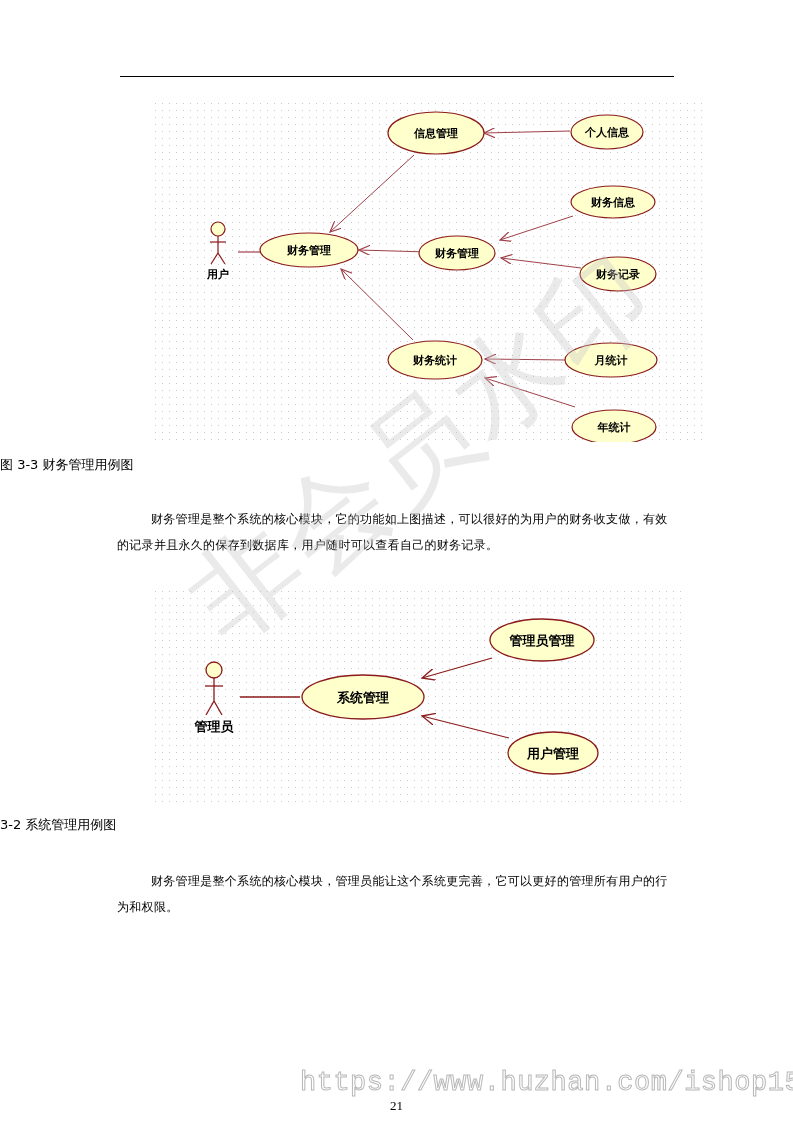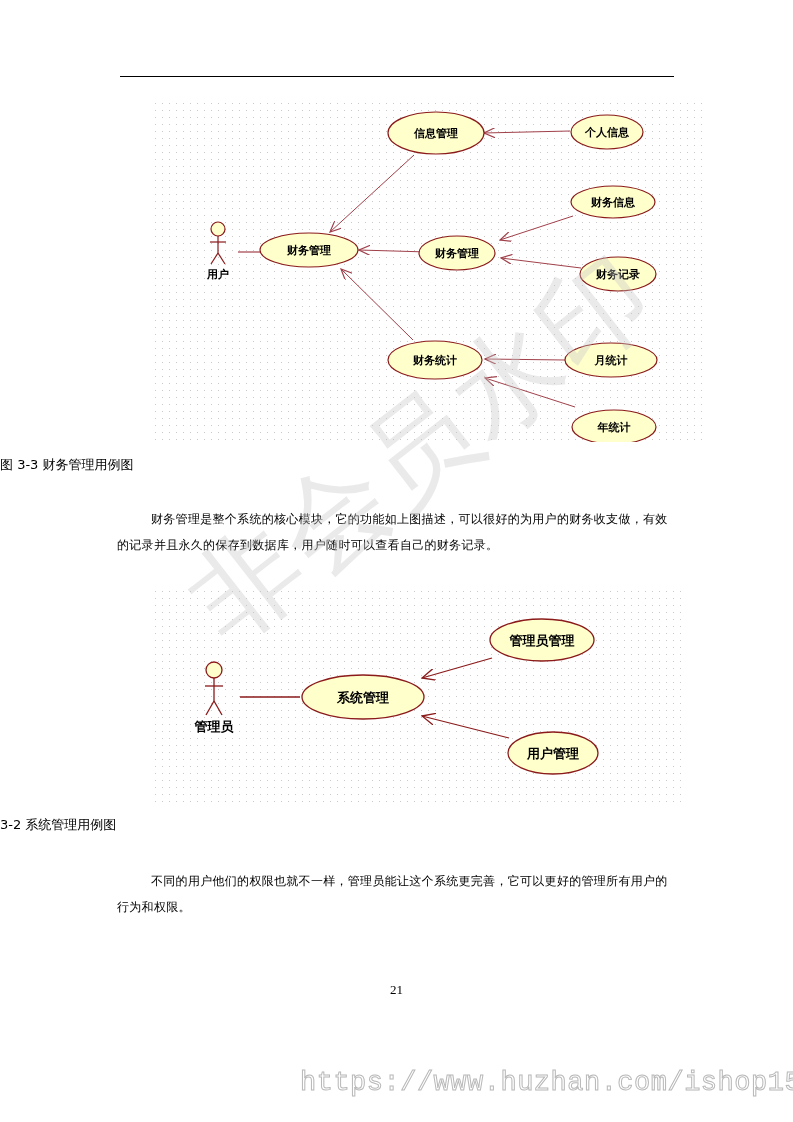--- a/index.html
+++ b/index.html
@@ -9,21 +9,21 @@
                  border-top: 1.5px solid #000; }
   .diagram { position: absolute; background-color: #fff;
              background-image: radial-gradient(circle, #c9c9c9 0.7px, transparent 0.9px);
              background-size: 7px 7px; }
   .diagram svg { position: absolute; left: 0; top: 0; }
   .uc-label { font-family: "DejaVu Sans", sans-serif; font-weight: bold; fill: #000; }
   .caption { position: absolute; left: 0; width: 793px; text-align: left;
              font-size: 13px; font-family: "DejaVu Sans", sans-serif; }
   .para { position: absolute; left: 117px; width: 560px; font-size: 12px; line-height: 26px;
           text-indent: 34px; letter-spacing: 0.3px; font-family: "DejaVu Sans", sans-serif; }
-  .page-number { position: absolute; left: 0; width: 793px; top: 982px; text-align: center;
+  .page-number { position: absolute; left: 0; width: 793px; top: 1098px; text-align: center;
                  font-family: "Liberation Serif", serif; font-size: 13px; }
   .url-watermark { position: absolute; left: 300px; top: 1068px; font-family: "Liberation Mono", monospace;
                    font-size: 27px; color: #fff; letter-spacing: 0.5px;
                    -webkit-text-stroke: 1px #b8b8b8; }
   .diag-watermark { position: absolute; left: 160px; top: 560px; font-size: 108px; color: rgba(200,200,200,0.38);
                     transform: rotate(-38deg); transform-origin: left top; white-space: nowrap;
                     font-family: "DejaVu Sans", sans-serif; pointer-events: none; letter-spacing: 2px; }
 </style>
 </head>
 <body>
@@ -117,18 +117,18 @@
     <g font-size="13" text-anchor="middle">
       <text class="uc-label" x="211" y="114">系统管理</text>
       <text class="uc-label" x="390" y="57">管理员管理</text>
       <text class="uc-label" x="401" y="170">用户管理</text>
     </g>
   </svg>
 </div>
 
 <div class="caption" style="top:816px;">3-2 系统管理用例图</div>
 
-<div class="para" style="top:868px;">不同的用户他们的权限也就不一样，管理员能让这个系统更完善，它可以更好的管理所有用户的行为和权限。</div>
+<div class="para" style="top:868px;">财务管理是整个系统的核心模块，管理员能让这个系统更完善，它可以更好的管理所有用户的行为和权限。</div>
 
 <div class="diag-watermark">非会员水印</div>
 
 <div class="page-number">21</div>
 <div class="url-watermark">https://www.huzhan.com/ishop15009</div>
 
 </body></html>

